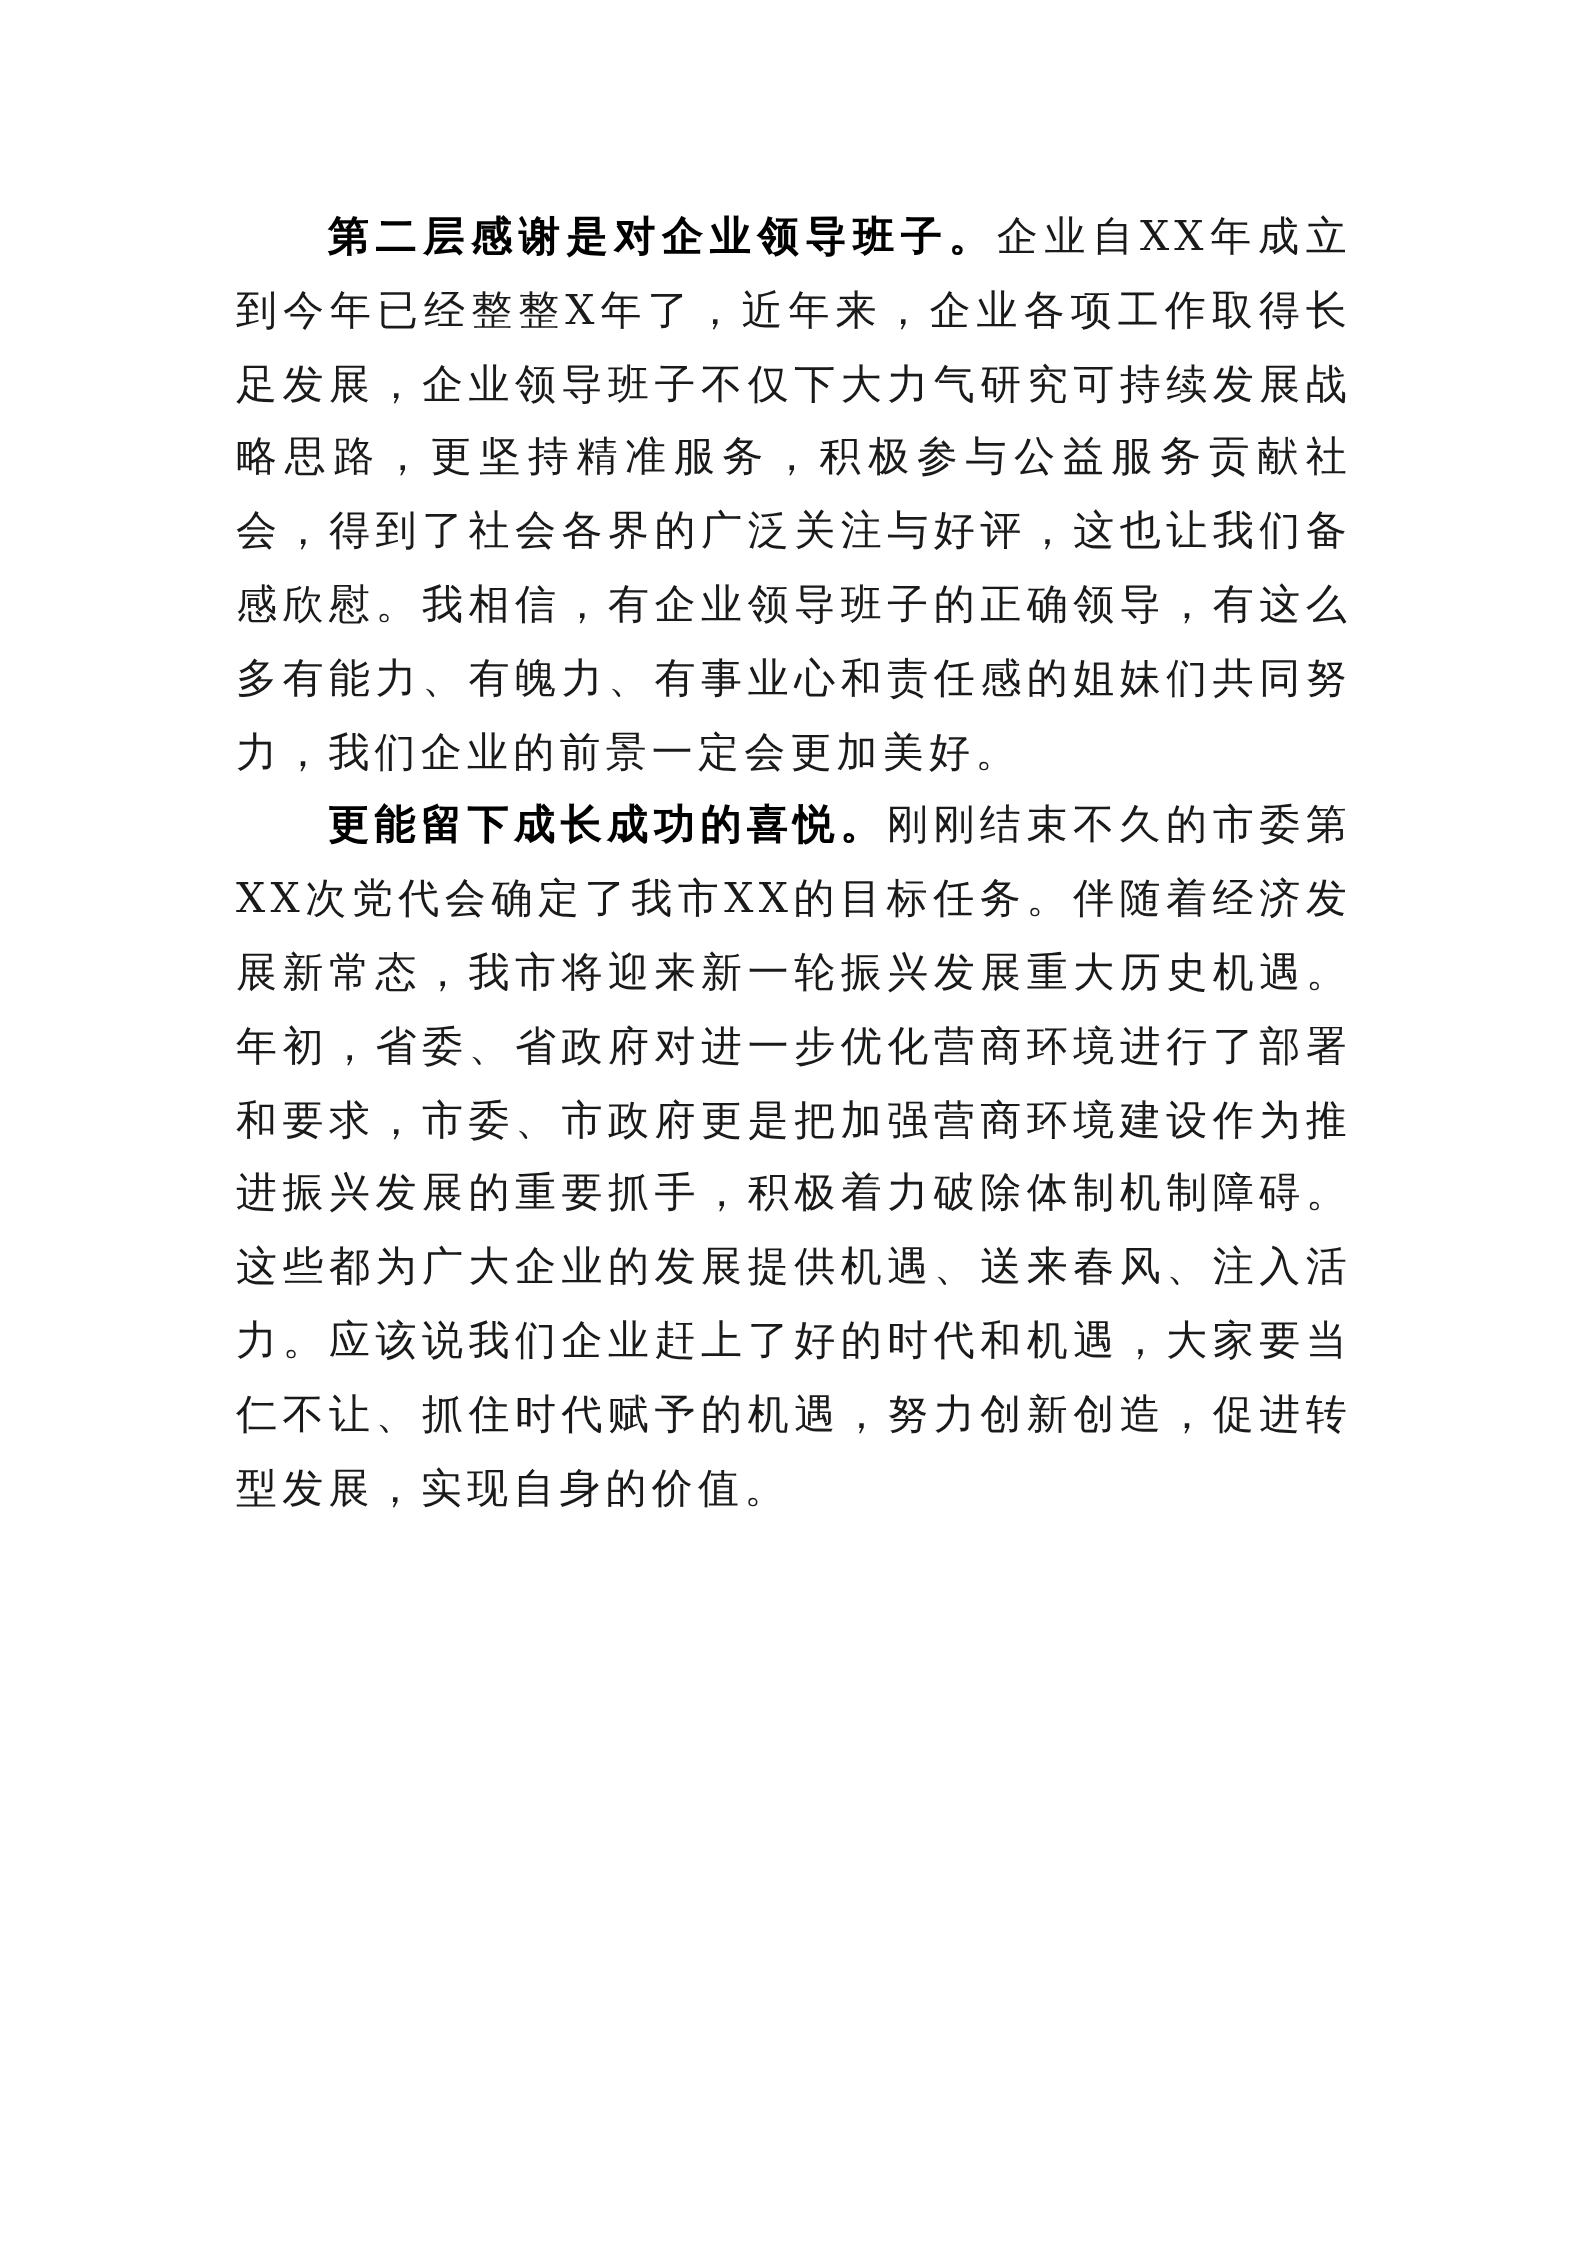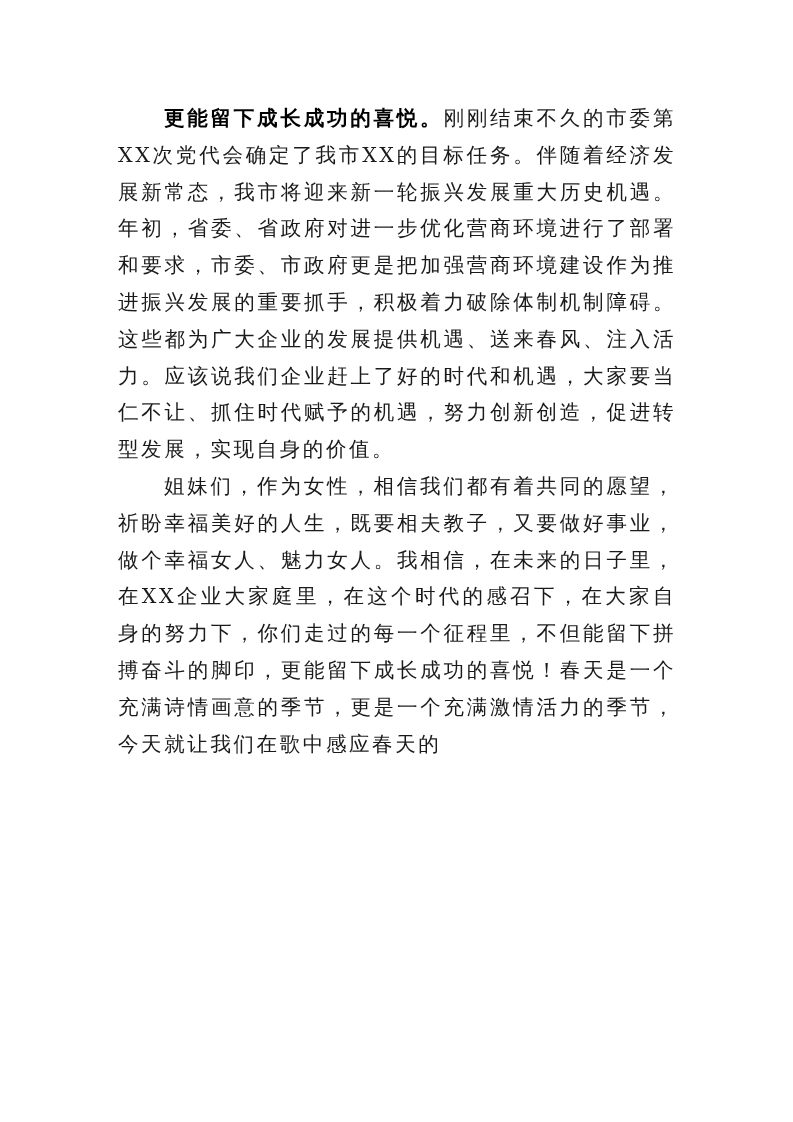--- a/index.html
+++ b/index.html
@@ -33,15 +33,15 @@
     }
     .lead {
       font-weight: bold;
       color: #000;
     }
   </style>
 </head>
 <body>
 
 <div class="page">
+  <p class="para"><span class="lead">第二层感谢是对企业领导班子。</span><span>企业自XX年成立到今年已经整整X年了，近年来，企业各项工作取得长足发展，企业领导班子不仅下大力气研究可持续发展战略思路，更坚持精准服务，积极参与公益服务贡献社会，得到了社会各界的广泛关注与好评，这也让我们备感欣慰。我相信，有企业领导班子的正确领导，有这么多有能力、有魄力、有事业心和责任感的姐妹们共同努力，我们企业的前景一定会更加美好。</span></p>
   <p class="para"><span class="lead">更能留下成长成功的喜悦。</span><span>刚刚结束不久的市委第XX次党代会确定了我市XX的目标任务。伴随着经济发展新常态，我市将迎来新一轮振兴发展重大历史机遇。年初，省委、省政府对进一步优化营商环境进行了部署和要求，市委、市政府更是把加强营商环境建设作为推进振兴发展的重要抓手，积极着力破除体制机制障碍。这些都为广大企业的发展提供机遇、送来春风、注入活力。应该说我们企业赶上了好的时代和机遇，大家要当仁不让、抓住时代赋予的机遇，努力创新创造，促进转型发展，实现自身的价值。</span></p>
-  <p class="para"><span class="lead"></span><span>姐妹们，作为女性，相信我们都有着共同的愿望，祈盼幸福美好的人生，既要相夫教子，又要做好事业，做个幸福女人、魅力女人。我相信，在未来的日子里，在XX企业大家庭里，在这个时代的感召下，在大家自身的努力下，你们走过的每一个征程里，不但能留下拼搏奋斗的脚印，更能留下成长成功的喜悦！春天是一个充满诗情画意的季节，更是一个充满激情活力的季节，今天就让我们在歌中感应春天的</span></p>
 </div>
 
 </body></html>

